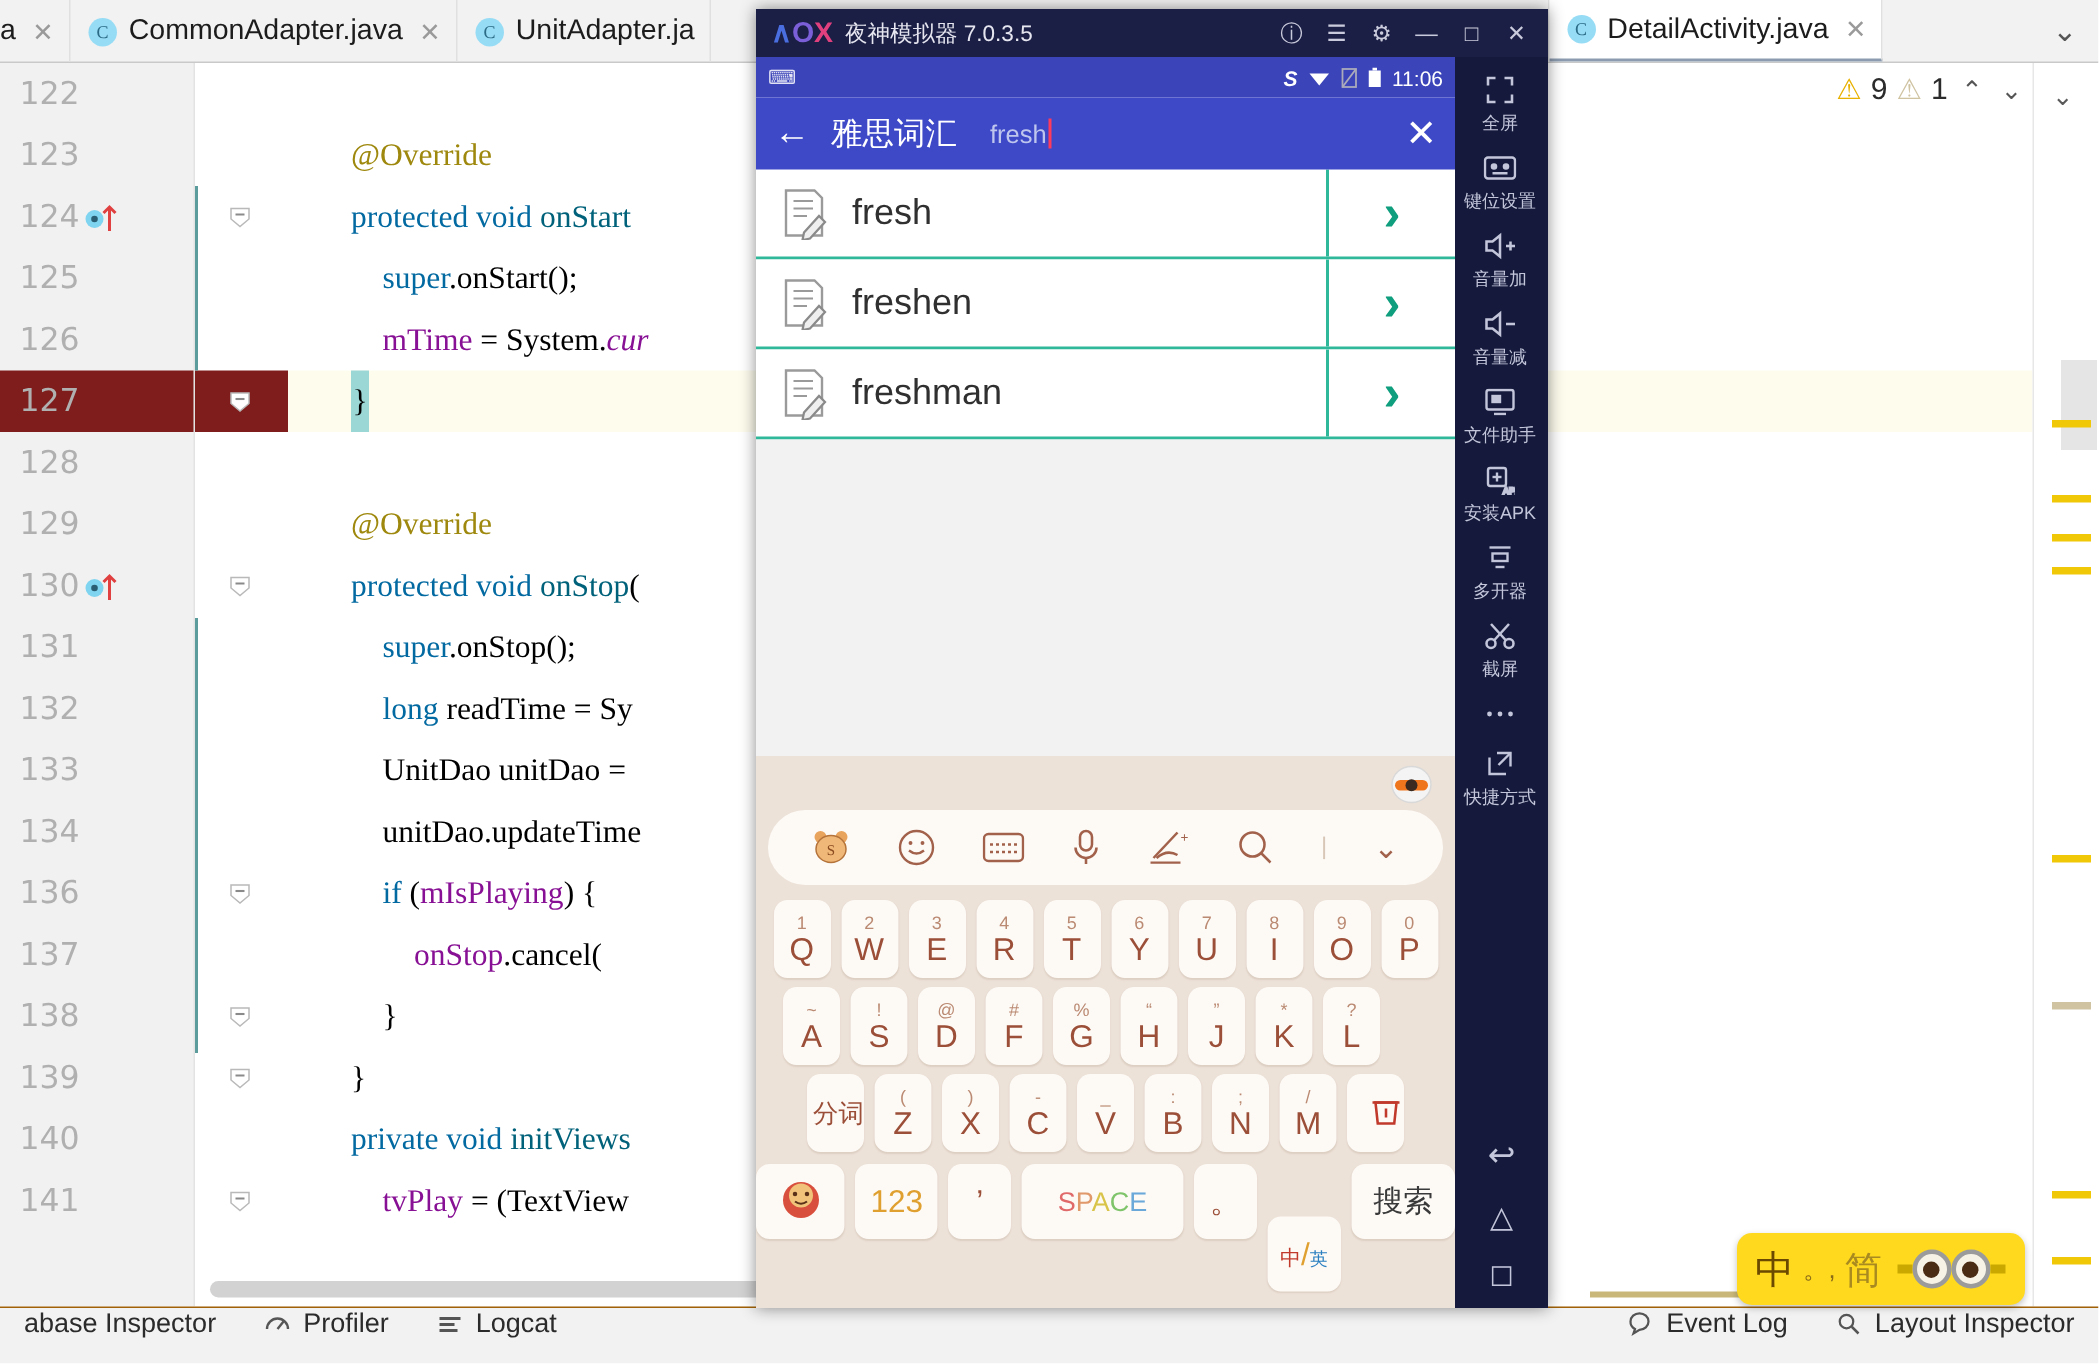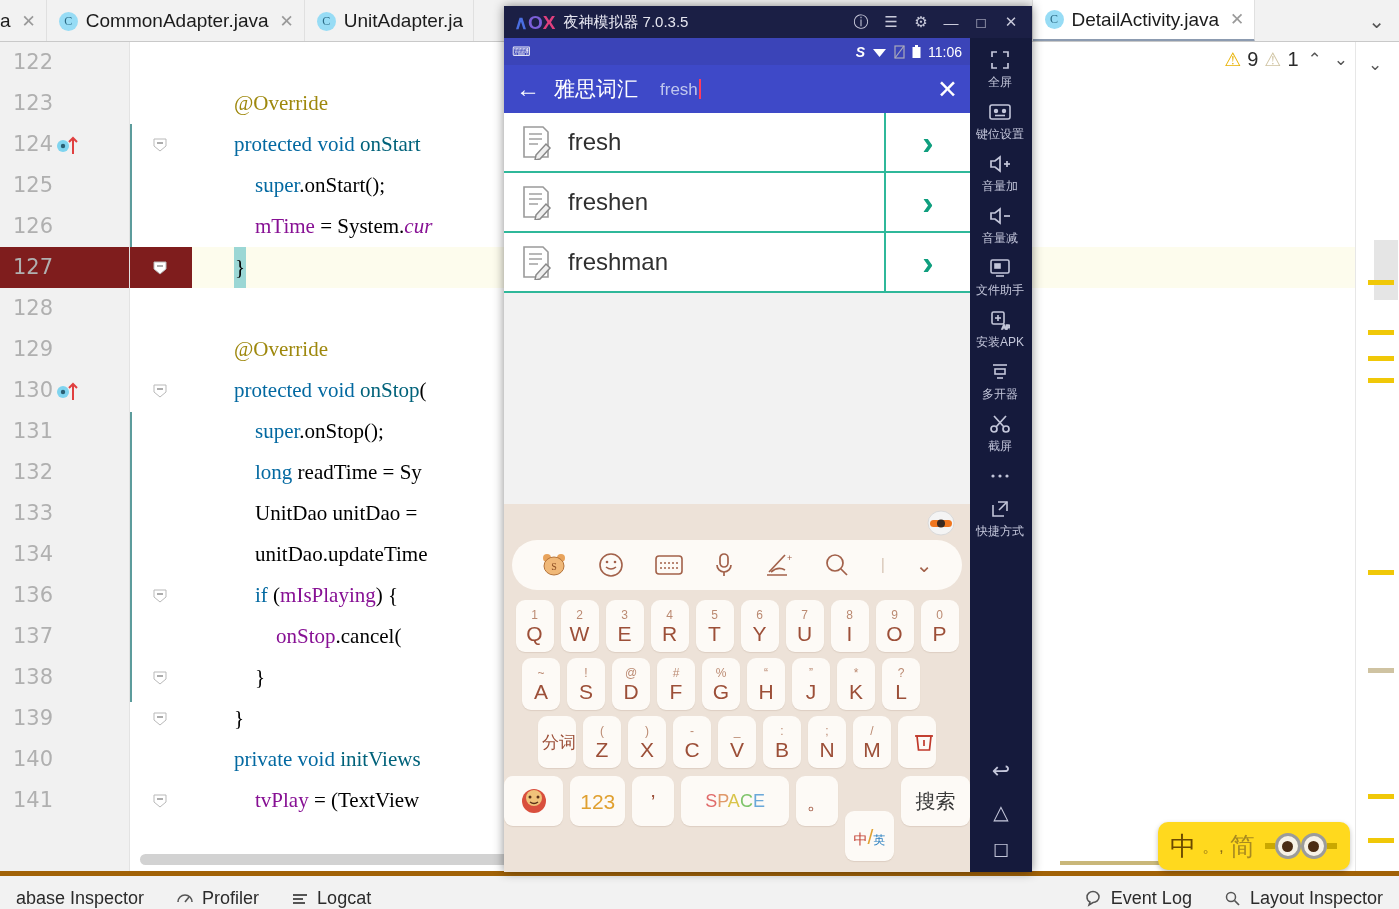--- a/index.html
+++ b/index.html
@@ -116,22 +116,22 @@
     background: #d2d2d2; border-radius: 6px;
   }
   .hscroll2 {
     position: absolute; left: 1060px; bottom: 6px; width: 120px; height: 4px;
     background: #c9b77a;
   }
 
   
   .statusbar {
     position: absolute; left: 0; top: 871px; width: 1399px; height: 38px;
-    background: #f2f2f2; border-top: 5px solid #a16207;
-    display: flex; align-items: flex-end; font-size: 18px; color: #2b2b2b;
+    background: #f2f2f2; border-top: 1px solid #a16207;
+    display: flex; align-items: flex-start; font-size: 18px; color: #2b2b2b;
   }
   .sb-item { display: flex; align-items: center; gap: 8px; padding: 0 16px; white-space: nowrap; }
   .sb-right { margin-left: auto; display: flex; align-items: center; }
 
   
   .nox {
     position: absolute; left: 504px; top: 6px; width: 528px; height: 866px;
     background: #161a3d; box-shadow: 0 0 10px rgba(0,0,0,0.45);
   }
   .nox-title {

